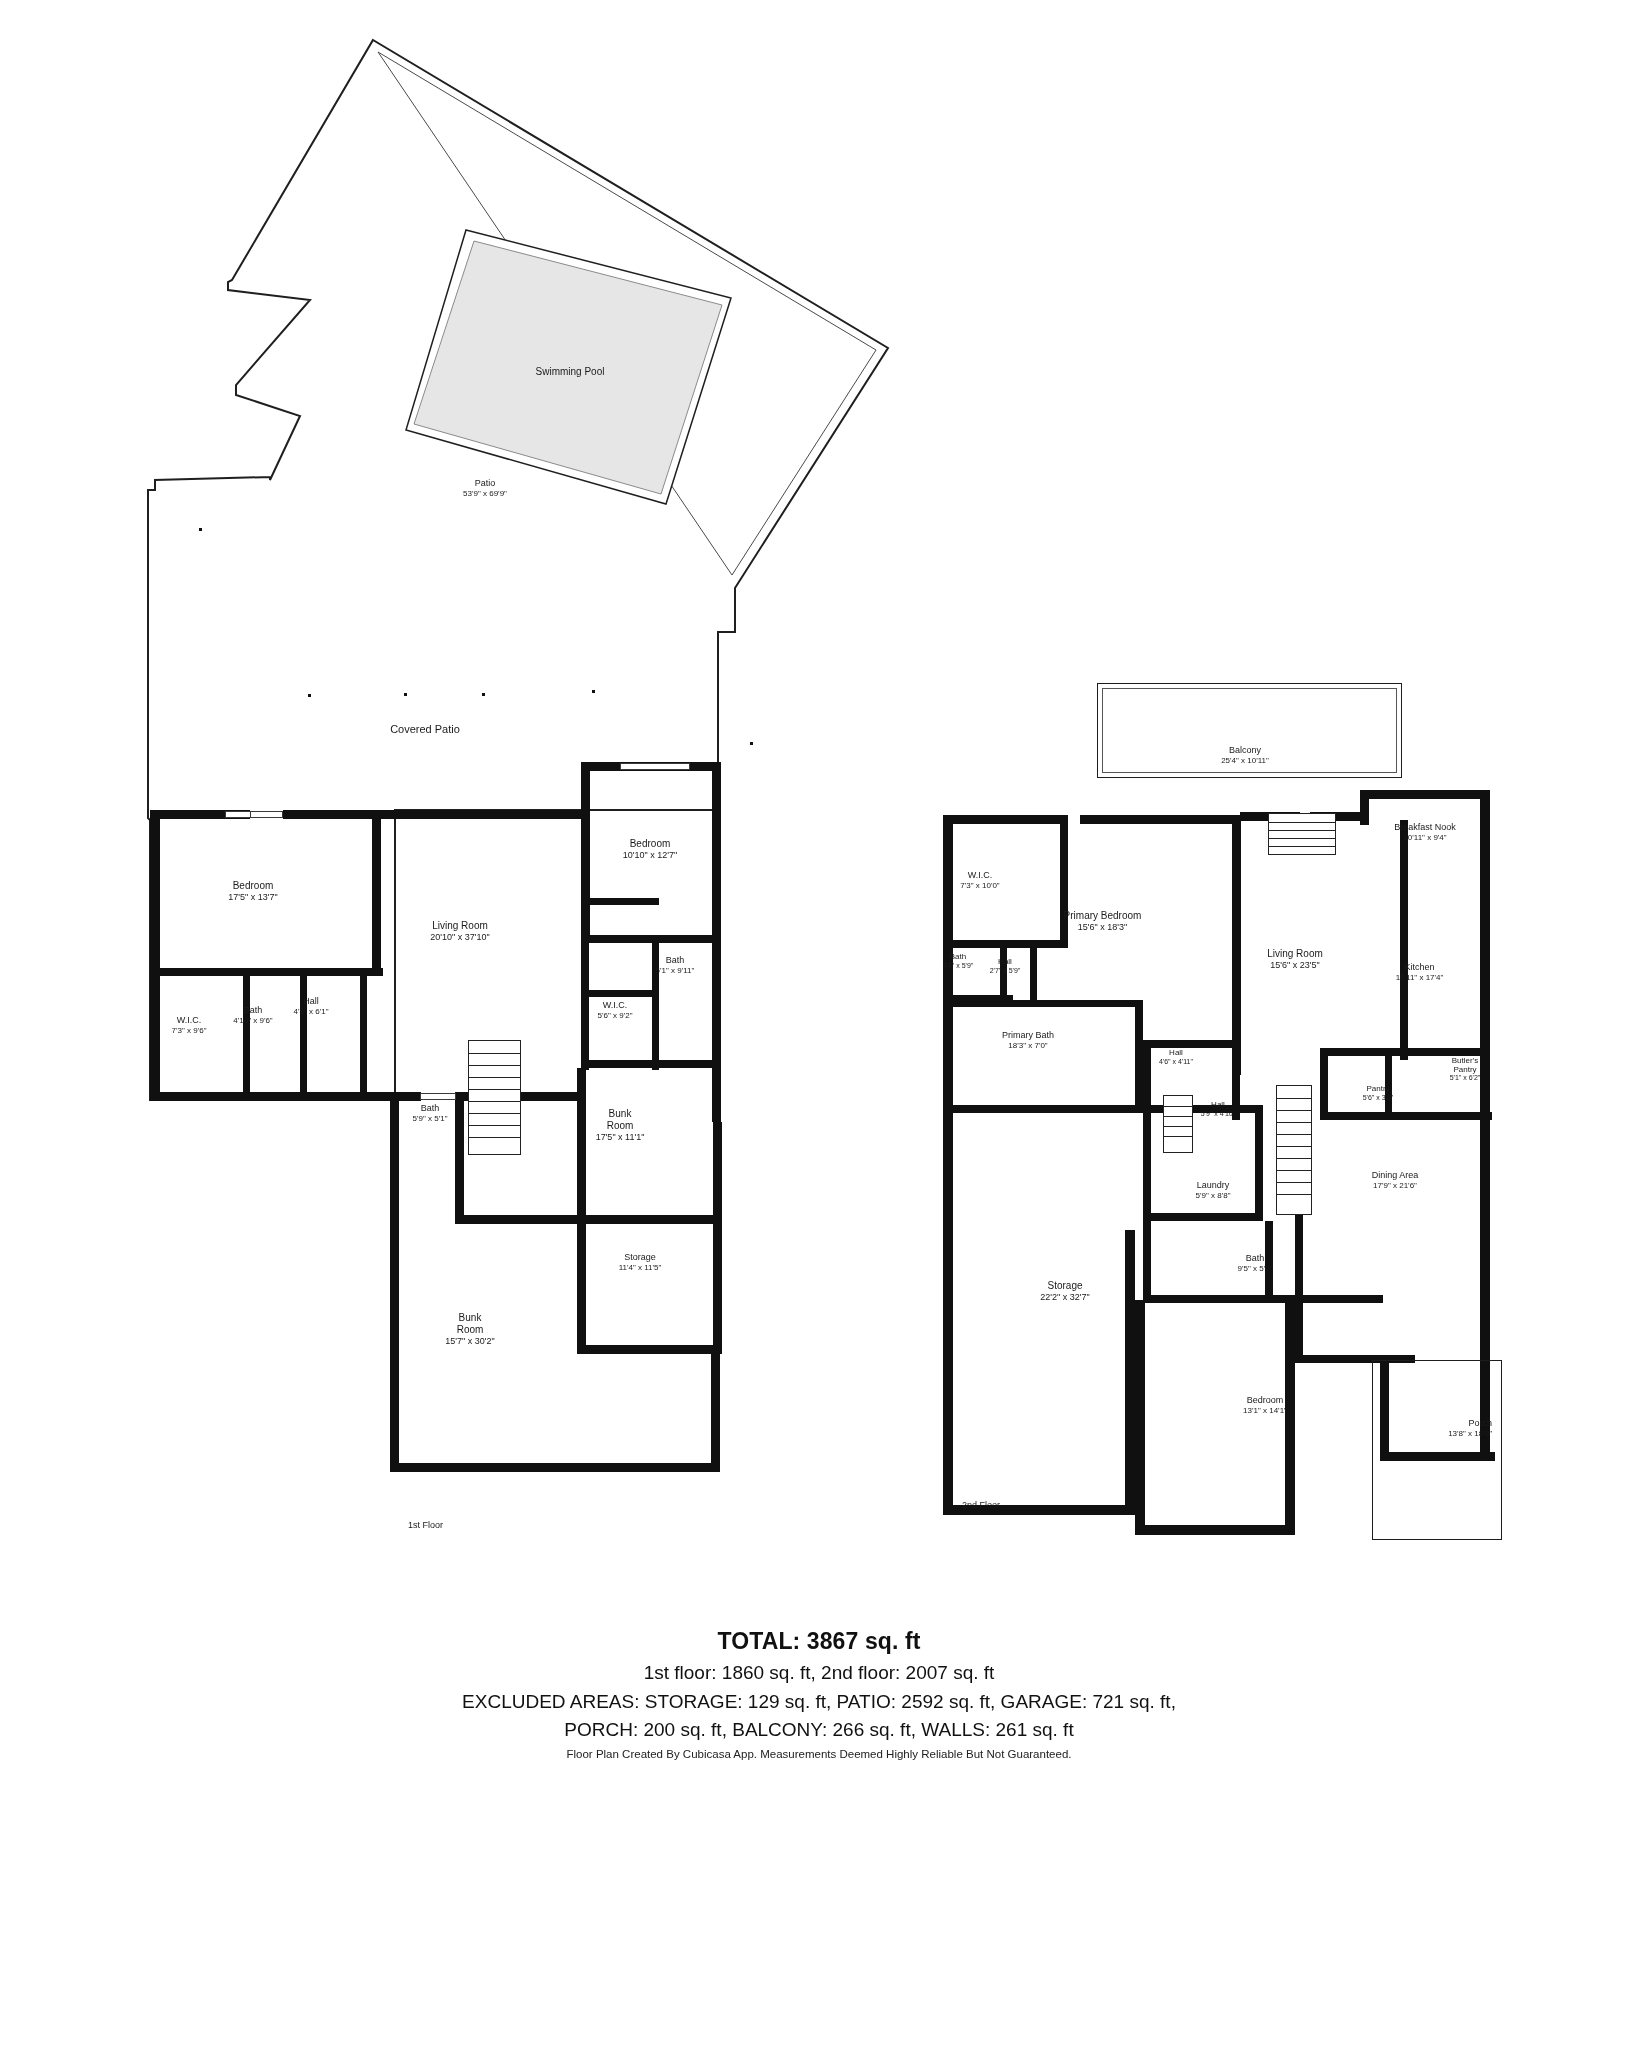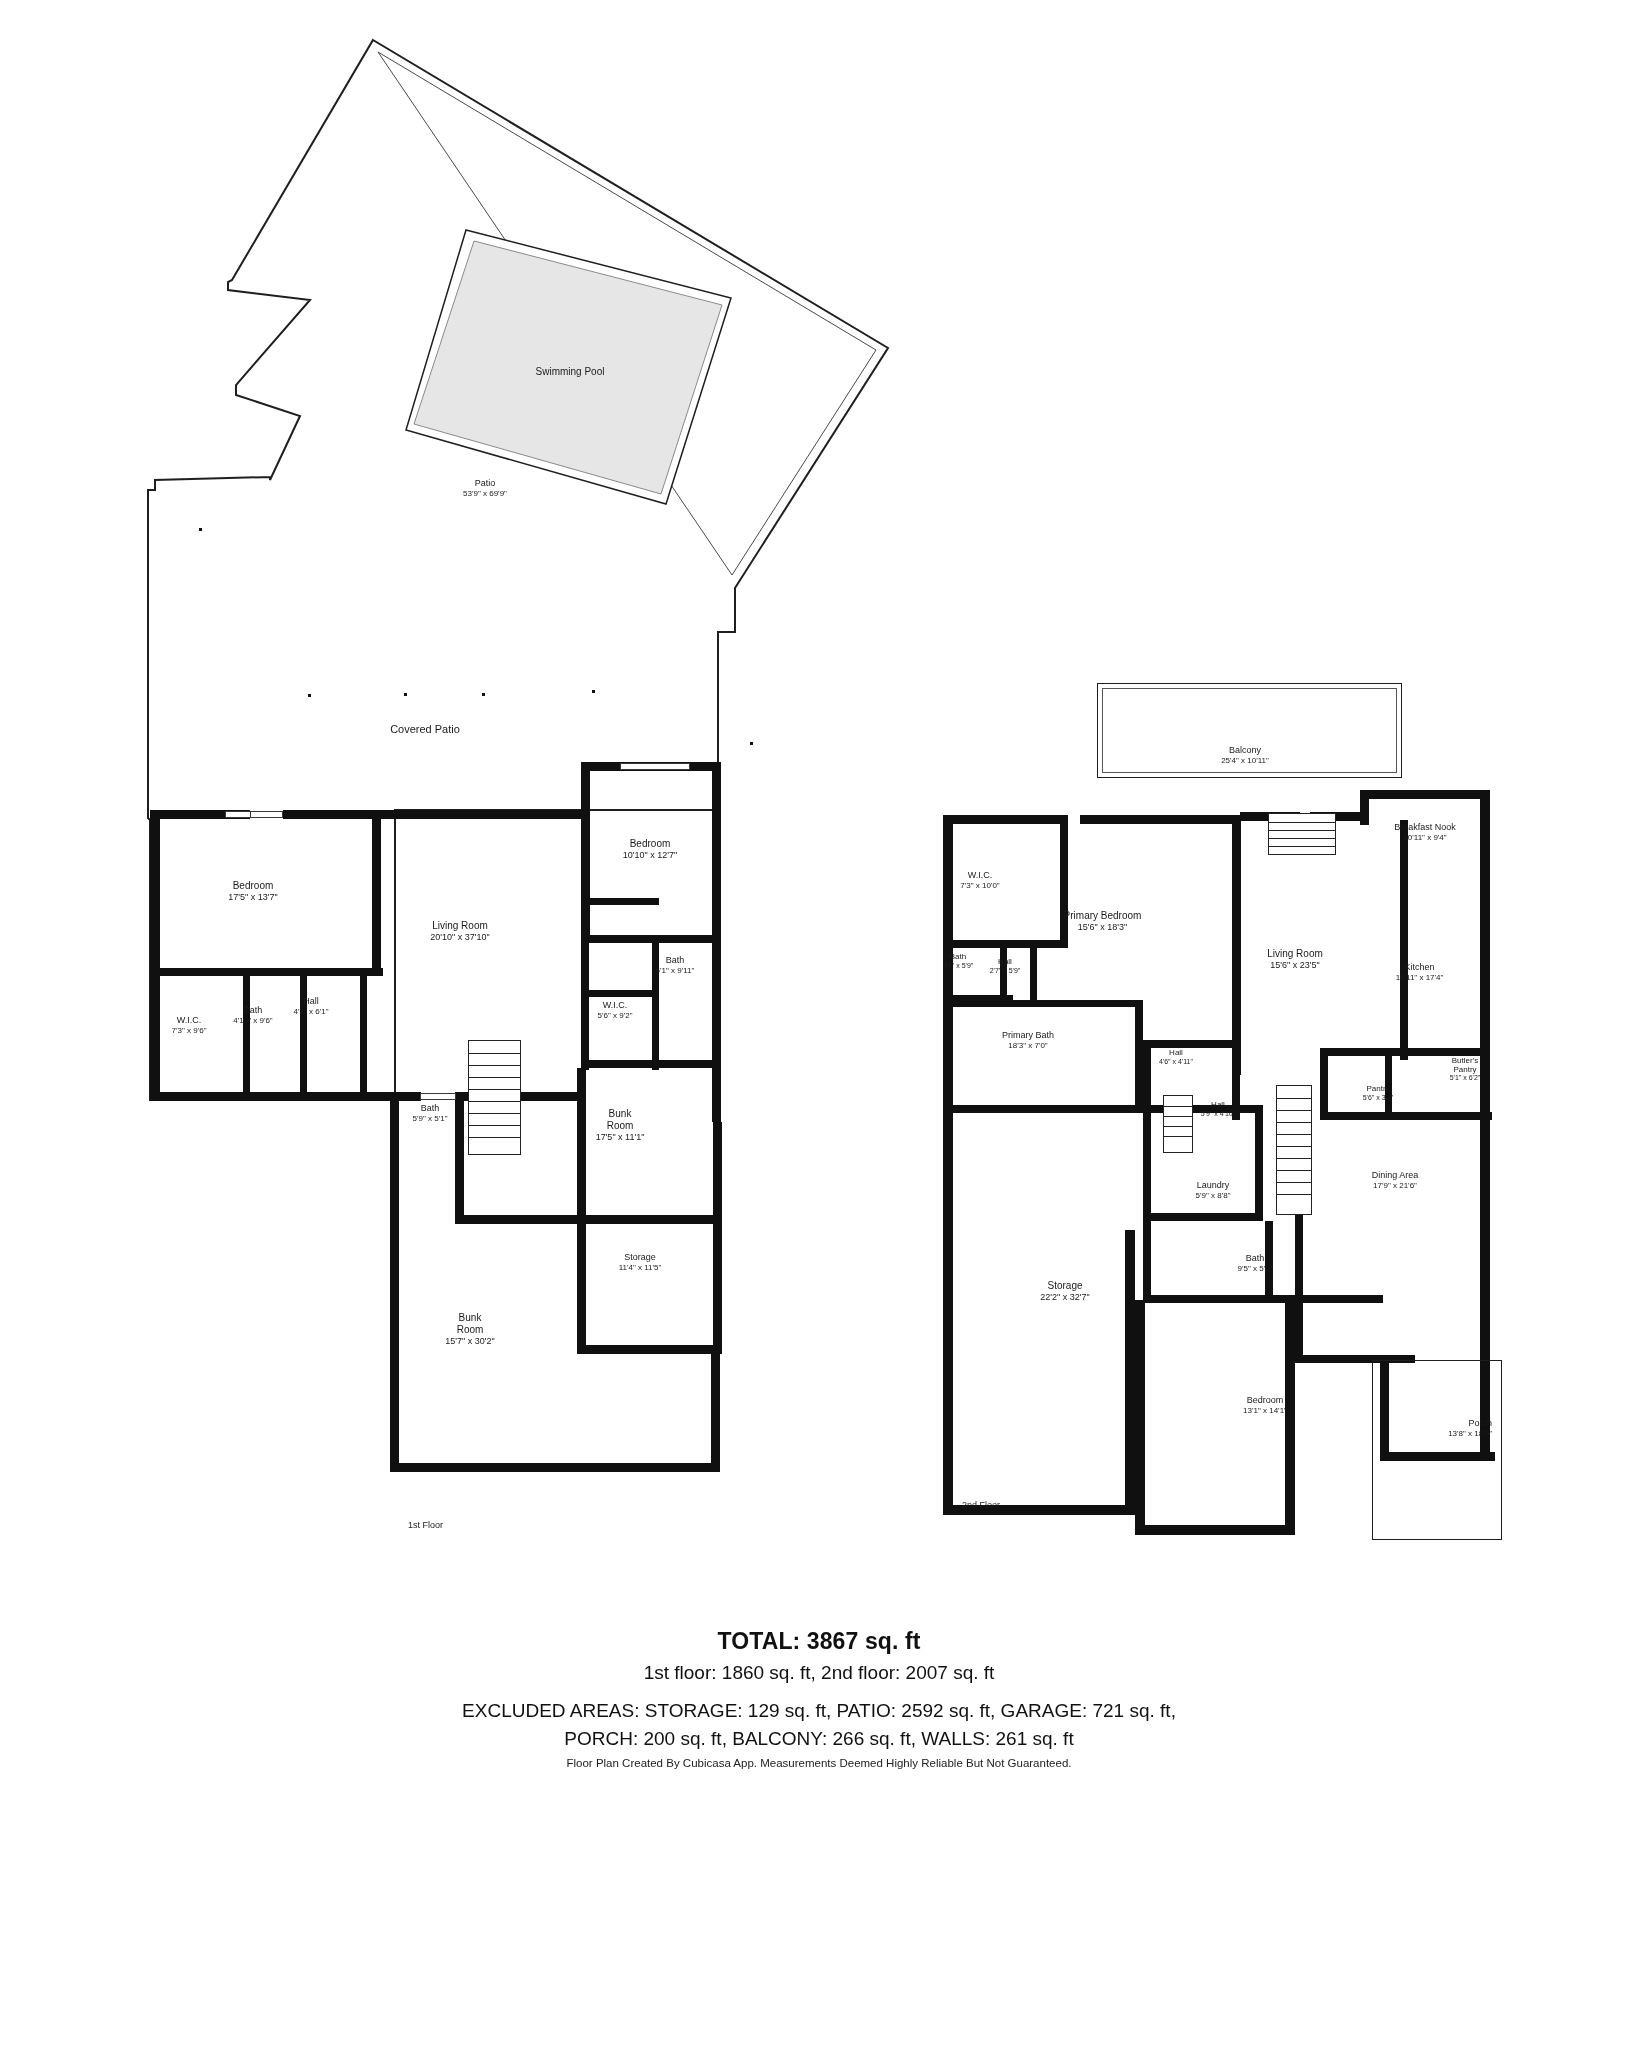--- a/index.html
+++ b/index.html
@@ -19,21 +19,21 @@
 
   .stairs{position:absolute;box-sizing:border-box;border:1px solid #222;background:#fff;}
   .stairs i{position:absolute;left:0;right:0;height:1px;background:#222;}
 
   .dot{position:absolute;width:3px;height:3px;background:#111;}
 
   
   .footer{position:absolute;left:0;right:0;text-align:center;}
   .total{font-size:23px;font-weight:bold;letter-spacing:.1px;}
   .sub{font-size:19px;margin-top:7px;}
-  .sub2{font-size:19px;margin-top:14px;line-height:1.35;}
+  .sub2{font-size:19px;margin-top:5px;line-height:1.35;}
   .disc{font-size:11.5px;margin-top:6px;color:#222;}
 </style>
 </head>
 <body>
 
 <div class="stage">
 
   <svg width="1638" height="1600" style="position:absolute;left:0;top:0;">
 
     <polygon points="373,40 888,348 735,588 735,632 718,632 718,810 395,810 395,1100 150,1100 150,820 148,818 148,490 155,490 155,480 270,477 270,480 300,416 236,395 236,385 310,300 228,290 228,282 232,280" fill="none" stroke="#1f1f1f" stroke-width="2"></polygon>

